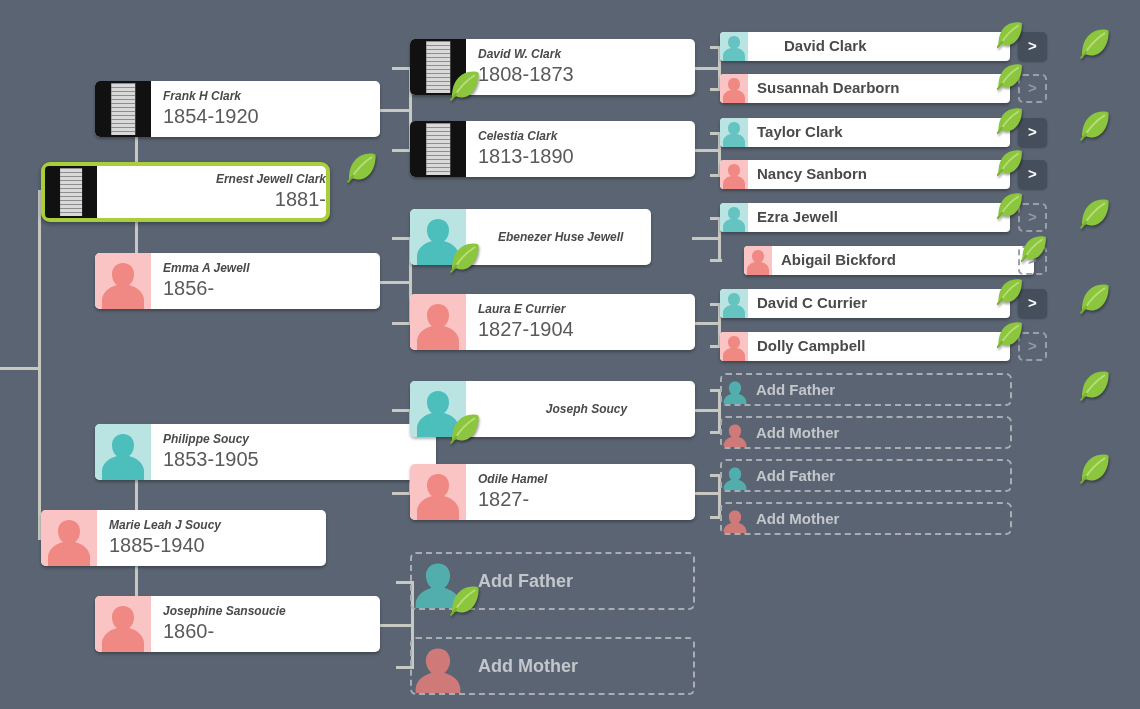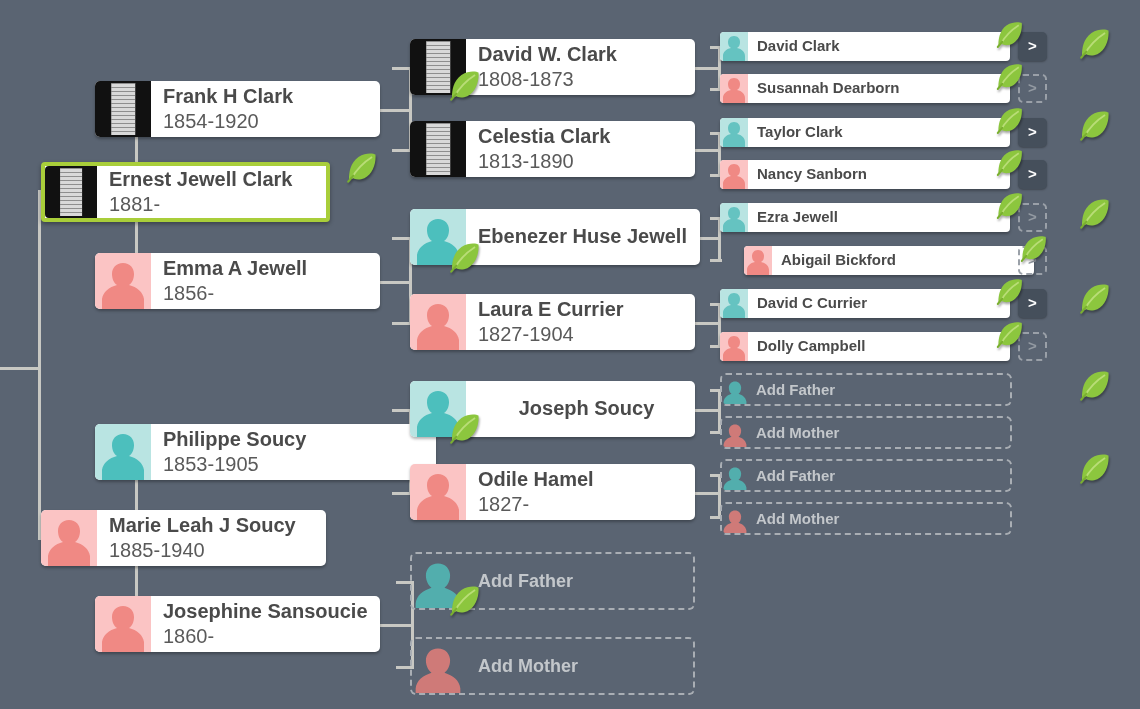--- a/index.html
+++ b/index.html
@@ -60,35 +60,36 @@
   }
   .dates {
     color: #5a5a5a;
     line-height: 1.12;
     white-space: nowrap;
   }
 
   
   .card.big { height: 56px; }
   .card.big .thumbwrap { width: 56px; }
-  .card.big .name  { font-size: 20px; }
+  .card.big .name  { font-size: 12px; font-style: italic; }
   .card.big .dates { font-size: 20px; margin-top: 2px; }
   .card.big.nodates .body { justify-content: center; text-align: center; }
 
   
   .card.small { height: 29px; border-radius: 4px; }
   .card.small .thumbwrap { width: 28px; border-radius: 4px 0 0 4px;}
   .card.small .body { padding-left: 9px; }
   .card.small .name { font-size: 15px; }
 
   
   .card.selected {
     border: 4px solid #a9ce3a;
-    border-radius: 4px;
+    border-radius: 9px;
     box-shadow: 0 2px 4px rgba(0,0,0,0.35);
+    text-align: right;
   }
   .card.selected .thumbwrap { border-radius: 4px 0 0 4px; }
 
   
   .thumb-doc {
     width: 100%; height: 100%;
     background: #111111;
     position: relative;
   }
   .thumb-doc::after {
@@ -384,21 +385,21 @@
     </div>
     <span class="leaf" style="left:667px; top:-12px;">
       <svg viewBox="0 0 40 40">
           <path d="M6 35 C6 35 4 16 17 7 C26 1 35 3 37 4 C38 14 34 27 24 32 C17 35 11 33 9 31 Z" fill="#8cc63e"></path>
           <path d="M9 32 C14 23 22 14 33 7" stroke="#b9dd77" stroke-width="2.2" fill="none"></path>
           <path d="M5 36 L11 29" stroke="#7ab02f" stroke-width="2.6" fill="none" stroke-linecap="round"></path>
         </svg>
     </span>
   </div>
 
-  <div class="card big" style="left:410px; top:209px; width:290px;">
+  <div class="card big" style="left:410px; top:209px; width:241px;gap:20px;">
     <div class="thumbwrap">
       <div class="thumb-av male">
         <svg viewBox="0 0 56 56" preserveAspectRatio="xMidYMax meet">
             <path d="M28 10 c7 0 11 5 11 11 c0 5 -2 9 -5 11 c8 2 14 7 15 14 l0 10 l-42 0 l0 -10 c1 -7 7 -12 15 -14 c-3 -2 -5 -6 -5 -11 c0 -6 4 -11 11 -11 z" fill="#4cbfbd"></path>
           </svg>
       </div>
     </div>
     <div class="body">
       <div class="name">Ebenezer Huse Jewell</div>
     </div>
@@ -484,21 +485,21 @@
 
   <div class="ph large" style="left:410px; top:637px; width:285px;">
     <div class="pic">
       <svg viewBox="0 0 52 58" preserveAspectRatio="xMidYMax meet">
           <path d="M26 8 c8 0 13 6 13 13 c0 6 -3 11 -6 13 c9 3 16 8 17 17 l0 9 l-48 0 l0 -9 c1 -9 8 -14 17 -17 c-3 -2 -6 -7 -6 -13 c0 -7 5 -13 13 -13 z" fill="#cf7a78"></path>
         </svg>
     </div>
     <div class="lbl">Add Mother</div>
   </div>
 
-  <div class="card small" style="left:720px; top:32px; width:290px;">
+  <div class="card small" style="left:720px; top:32px; width:290px;gap:27px;">
     <div class="thumbwrap">
       <div class="thumb-av male">
         <svg viewBox="0 0 28 29" preserveAspectRatio="xMidYMax meet">
             <path d="M14 4 c4 0 6 3 6 6 c0 3 -1 5 -3 6 c5 1 8 4 8 8 l0 5 l-22 0 l0 -5 c0 -4 3 -7 8 -8 c-2 -1 -3 -3 -3 -6 c0 -3 2 -6 6 -6 z" fill="#65c3c1"></path>
           </svg>
       </div>
     </div>
     <div class="body">
       <div class="name">David Clark</div>
     </div>

